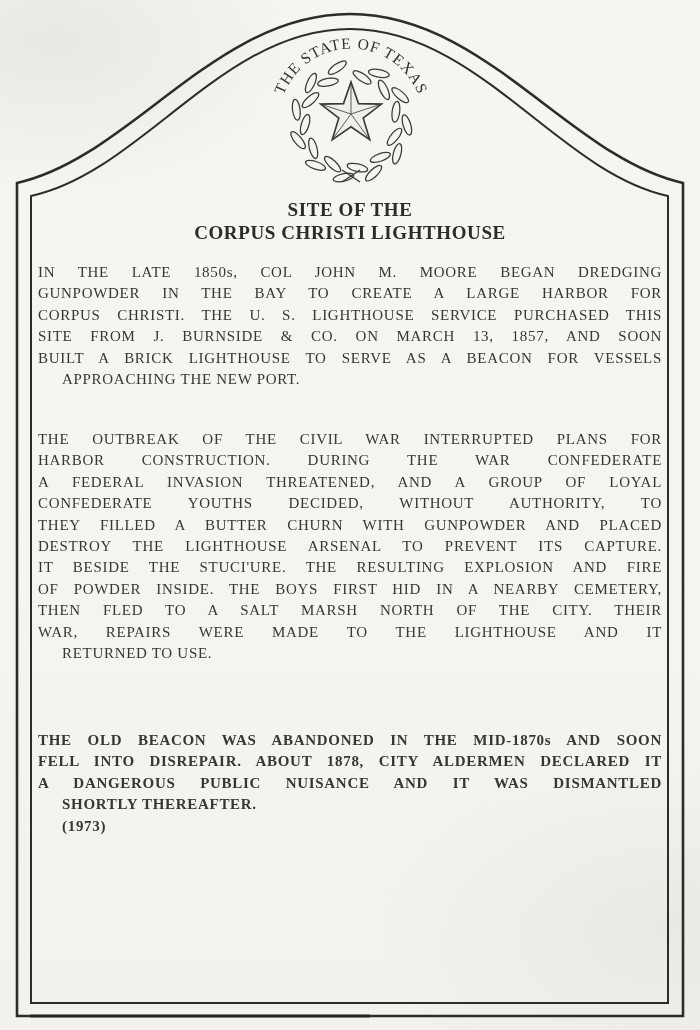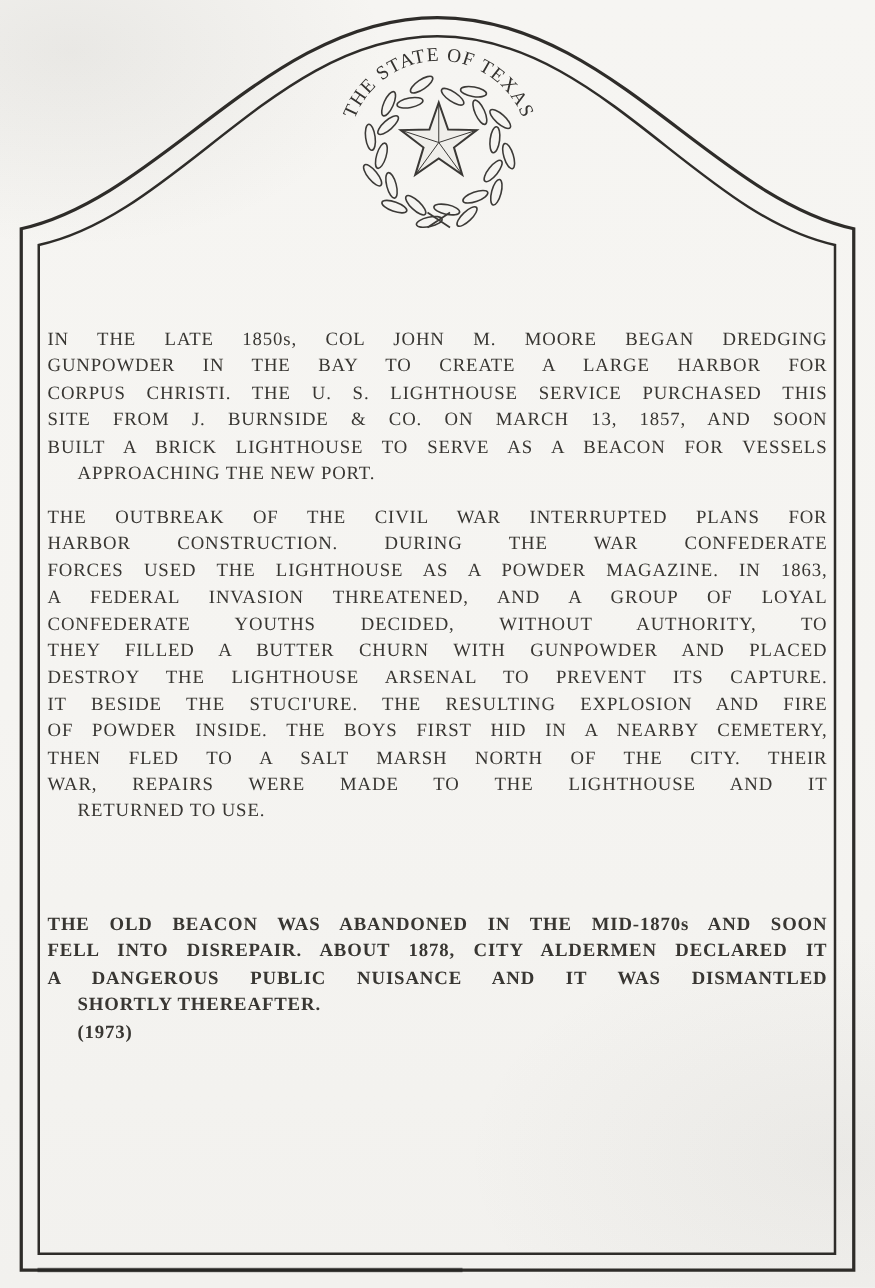--- a/index.html
+++ b/index.html
@@ -29,21 +29,21 @@
     position:absolute;top:198px;left:0;width:700px;text-align:center;
     font-weight:bold;font-size:19px;line-height:23px;
     color:#2d2b28;letter-spacing:.6px;
   }
   .para{
     position:absolute;left:38px;width:624px;
     font-size:15px;line-height:21.4px;color:#383632;letter-spacing:.7px;
   }
   .jl{text-align:justify;text-align-last:justify;}
   .ll{text-align:left;margin-left:24px;}
-  #p1{top:262px;} #p2{top:404px;} #p3{top:730px;font-weight:bold;}
+  #p1{top:262px;} #p2{top:429px;} #p3{top:730px;font-weight:bold;}
 </style>
 </head>
 <body>
 
 <div class="page">
 
   <svg class="plaque-svg" width="700" height="1030" viewBox="0 0 700 1030">
 
     <path class="border-outer" d="M 17,1016 L 17,183 C 130,158 215,14 350,14 C 485,14 570,158 683,183 L 683,1016 Z"></path>
 
@@ -83,34 +83,37 @@
           <ellipse cx="328.0" cy="82.2" rx="10.5" ry="3.8" transform="rotate(350.0 328.0 82.2)"></ellipse>
           <ellipse cx="337.3" cy="67.7" rx="10.5" ry="3.8" transform="rotate(325.8 337.3 67.7)"></ellipse>
         </g>
       <path class="stems" d="M 342,182 L 360,170 M 360,182 L 342,170"></path>
 
       <path class="star" d="M 351,82 L 358.5,103.6 L 381.4,104.1 L 363.2,118 L 369.8,139.9 L 351,126.8 L 332.2,139.9 L 338.8,118 L 320.6,104.1 L 343.5,103.6 Z"></path>
       <path class="star-facet" d="M 351,114 L 351,82 M 351,114 L 381.4,104.1 M 351,114 L 369.8,139.9 M 351,114 L 332.2,139.9 M 351,114 L 320.6,104.1"></path>
     </g>
   </svg>
 
+  <div class="title">
+    <div>SITE OF THE</div>
+    <div>CORPUS CHRISTI LIGHTHOUSE</div>
+  </div>
 
   <div class="para" id="p1">
     <div class="jl">IN THE LATE 1850s, COL JOHN M. MOORE BEGAN DREDGING</div>
     <div class="jl">GUNPOWDER IN THE BAY TO CREATE A LARGE HARBOR FOR</div>
     <div class="jl">CORPUS CHRISTI. THE U. S. LIGHTHOUSE SERVICE PURCHASED THIS</div>
     <div class="jl">SITE FROM J. BURNSIDE &amp; CO. ON MARCH 13, 1857, AND SOON</div>
     <div class="jl">BUILT A BRICK LIGHTHOUSE TO SERVE AS A BEACON FOR VESSELS</div>
     <div class="ll">APPROACHING THE NEW PORT.</div>
   </div>
 
   <div class="para" id="p2">
     <div class="jl">THE OUTBREAK OF THE CIVIL WAR INTERRUPTED PLANS FOR</div>
     <div class="jl">HARBOR CONSTRUCTION. DURING THE WAR CONFEDERATE</div>
-    <div class="jl">FORCES USED THE LIGHTHOUSE AS A POWDER MAGAZINE. IN 1863,</div>
     <div class="jl">A FEDERAL INVASION THREATENED, AND A GROUP OF LOYAL</div>
     <div class="jl">CONFEDERATE YOUTHS DECIDED, WITHOUT AUTHORITY, TO</div>
     <div class="jl">THEY FILLED A BUTTER CHURN WITH GUNPOWDER AND PLACED</div>
     <div class="jl">DESTROY THE LIGHTHOUSE ARSENAL TO PREVENT ITS CAPTURE.</div>
     <div class="jl">IT BESIDE THE STUCI'URE. THE RESULTING EXPLOSION AND FIRE</div>
     <div class="jl">OF POWDER INSIDE. THE BOYS FIRST HID IN A NEARBY CEMETERY,</div>
     <div class="jl">THEN FLED TO A SALT MARSH NORTH OF THE CITY. THEIR</div>
     <div class="jl">WAR, REPAIRS WERE MADE TO THE LIGHTHOUSE AND IT</div>
     <div class="ll">RETURNED TO USE.</div>
   </div>

